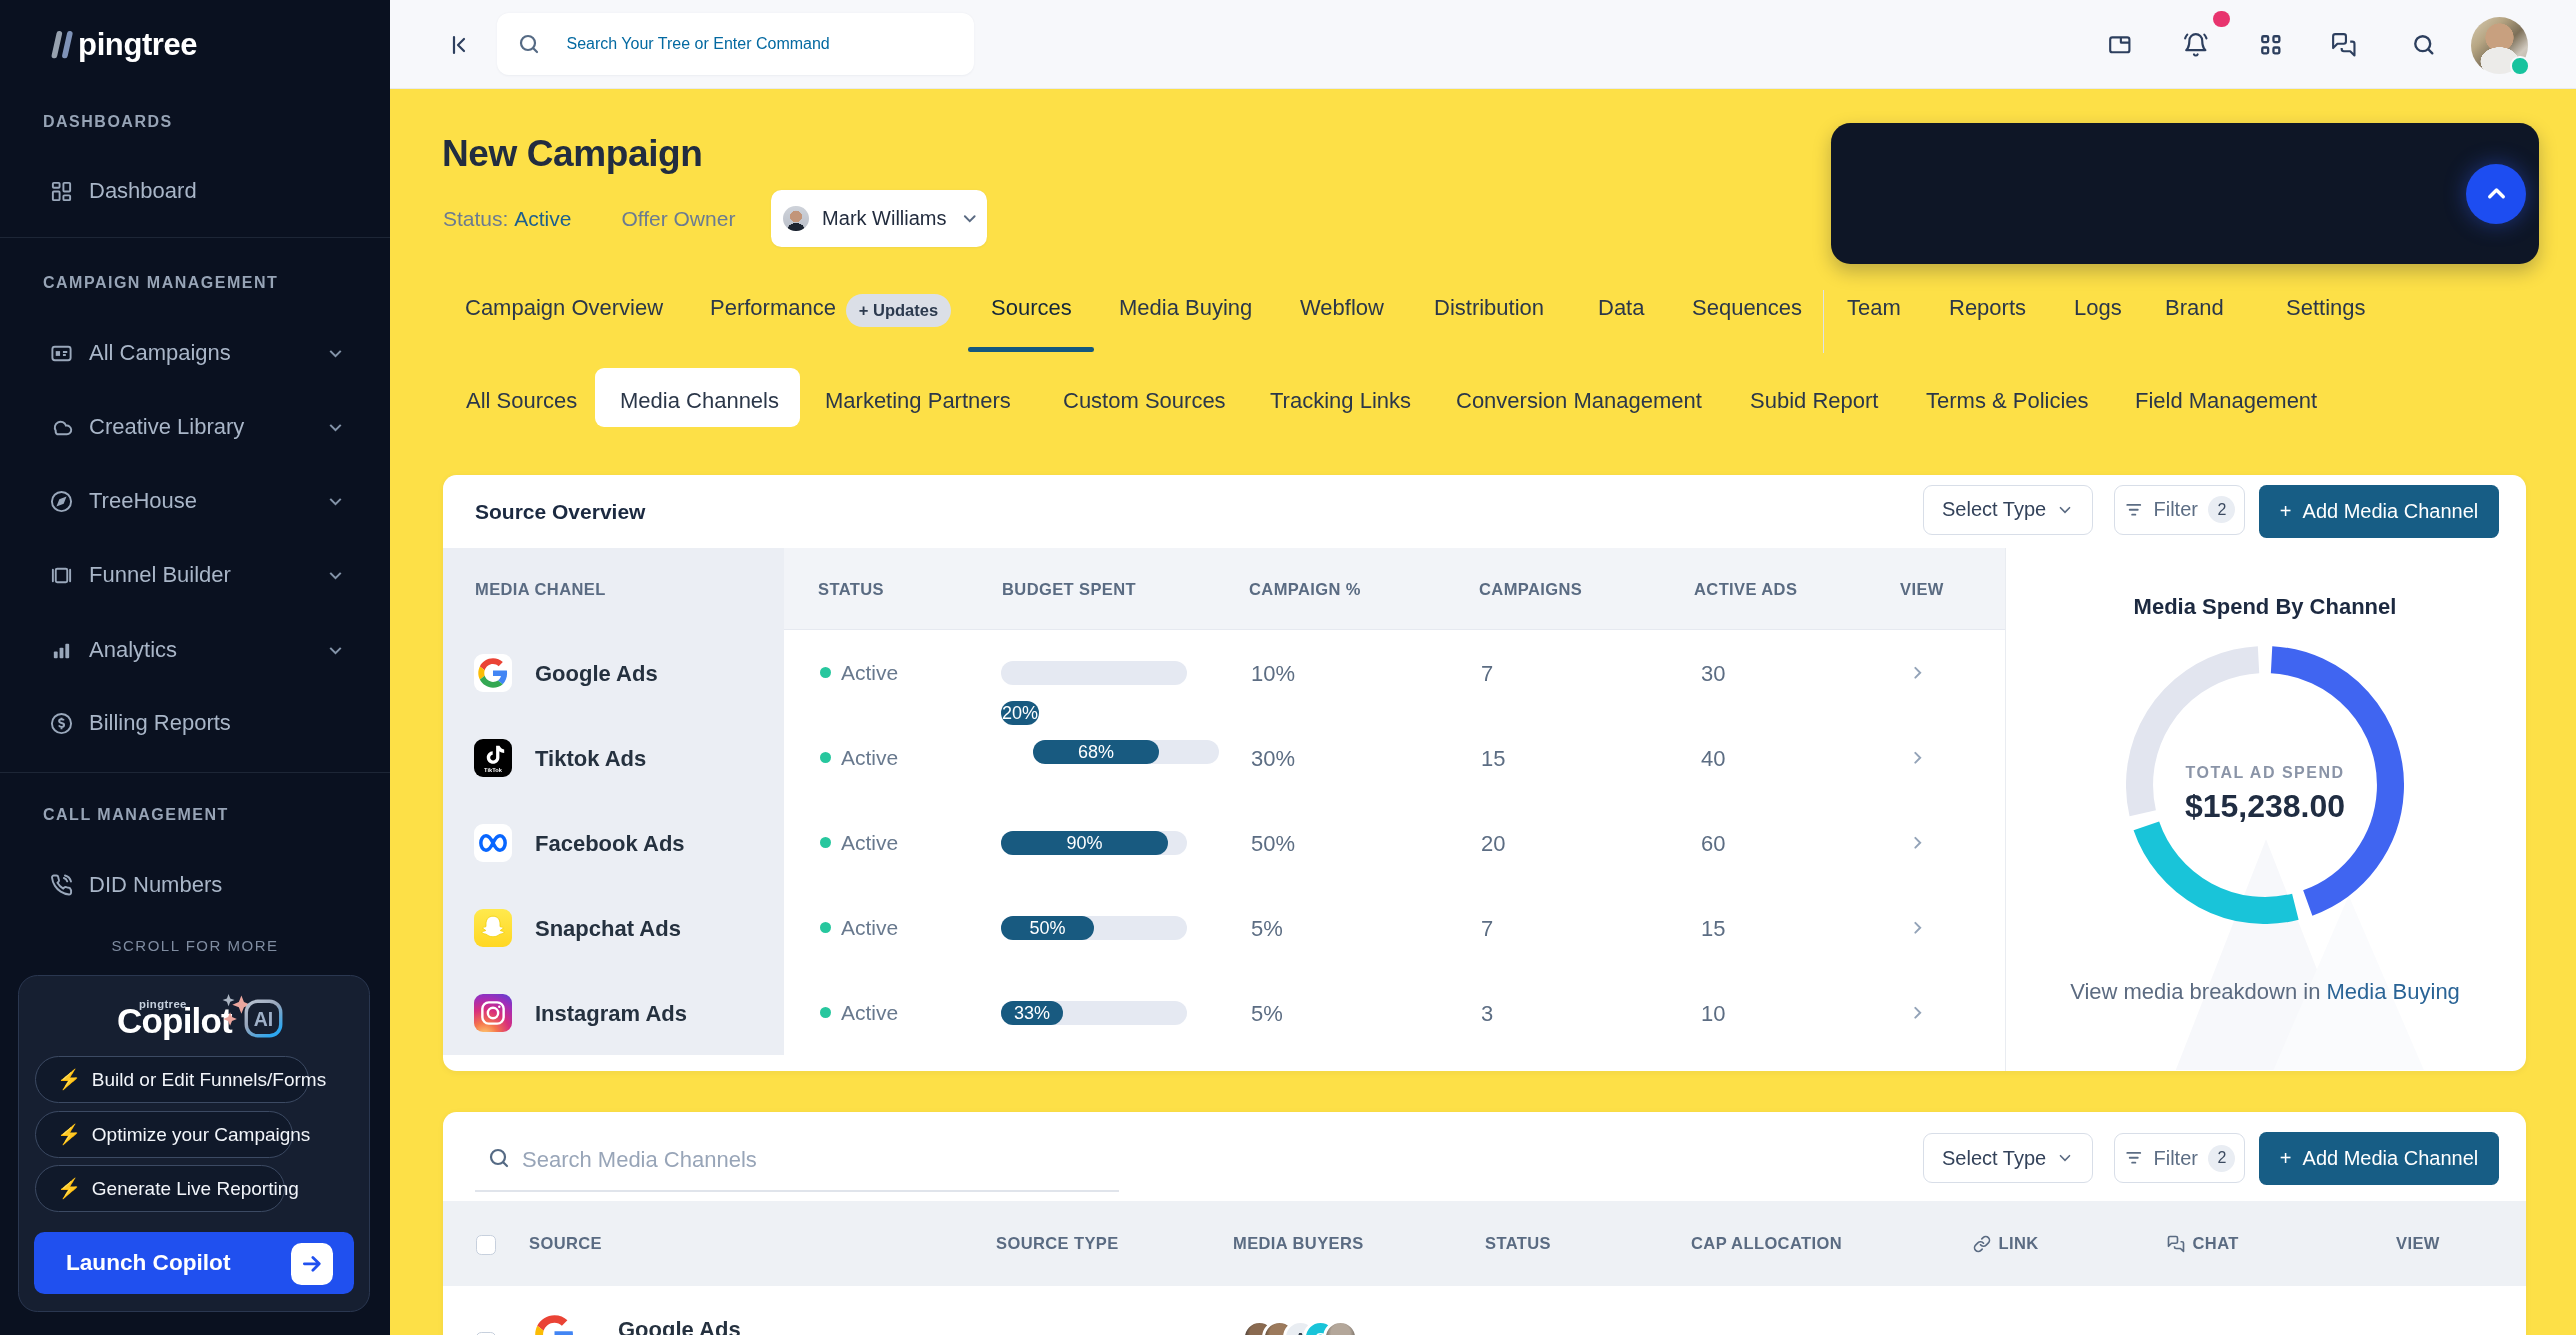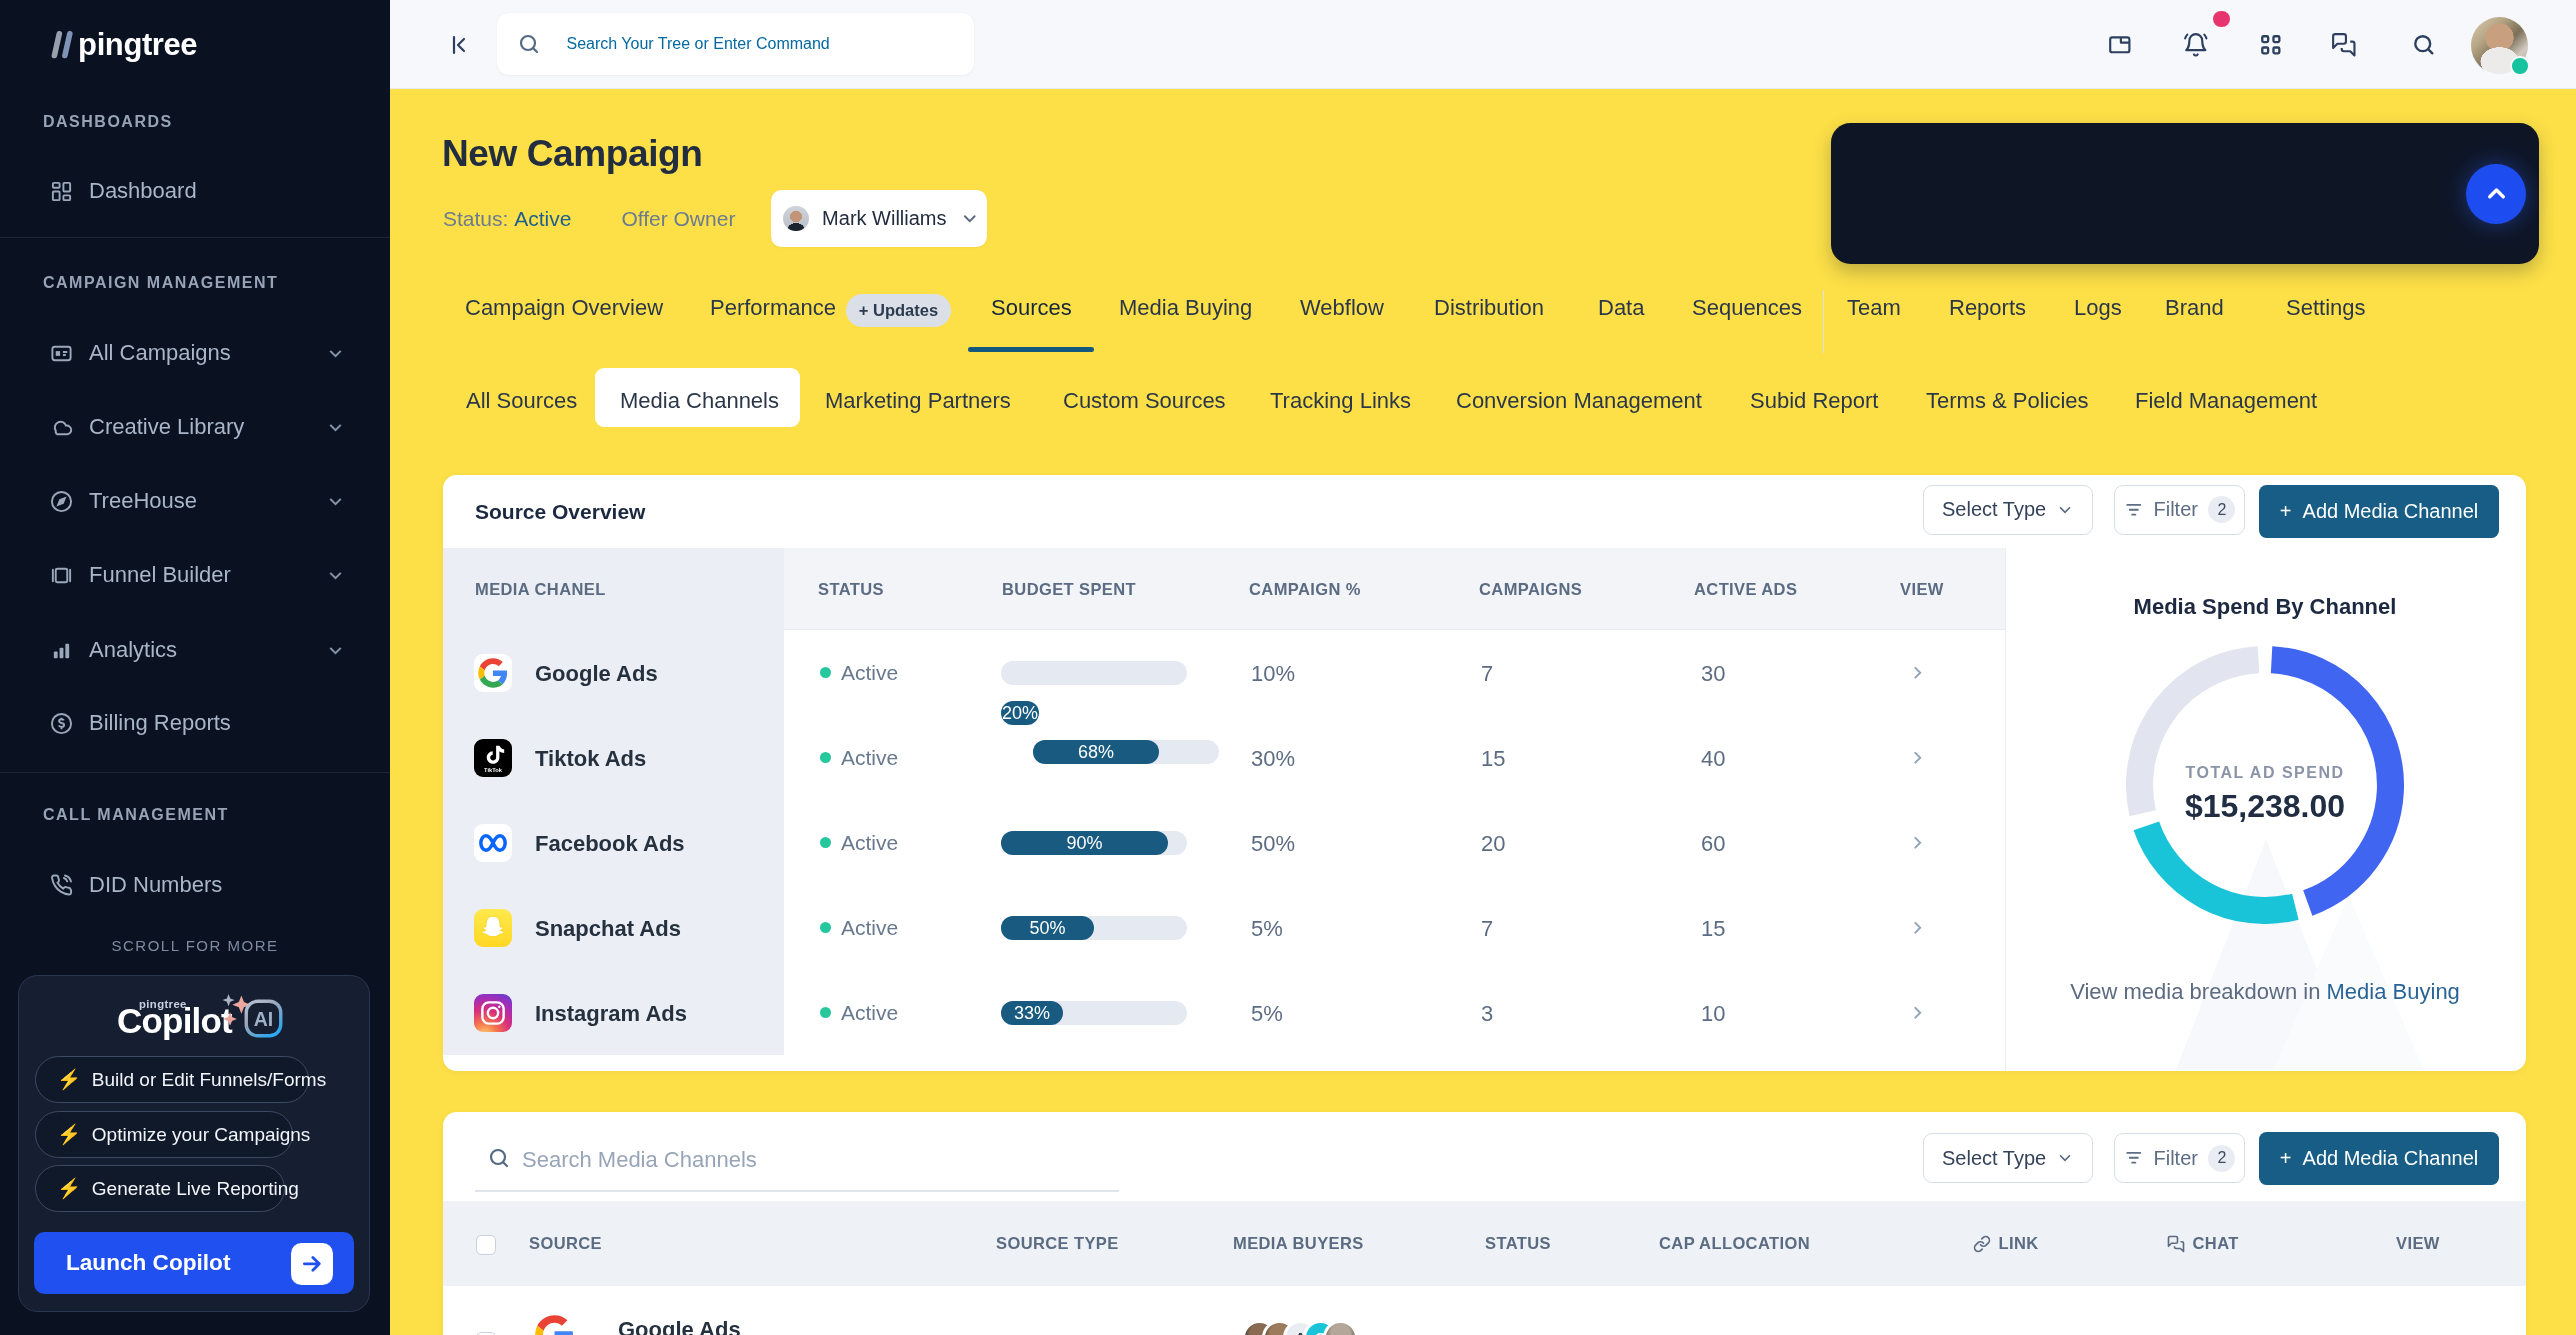--- a/index.html
+++ b/index.html
@@ -419,21 +419,21 @@
           <path d="M4 6h16M7 12h10M10 18h4"></path>
         </svg>Filter <span class="badge2">2</span></div>
     <div class="btn-add" style="left:1816px;top:19.5px;">+&nbsp;&nbsp;Add Media Channel</div>
 
     <div class="abs" style="left:0;top:89px;width:2083px;height:85px;background:#eef1f5;"></div>
     <div class="abs" style="left:33px;top:123px;width:19.5px;height:19.5px;border:1.5px solid #c7d0dd;border-radius:5.3px;background:#fff;"></div>
     <div class="h2lab" style="left:86px;">SOURCE</div>
     <div class="h2lab" style="left:553px;">SOURCE TYPE</div>
     <div class="h2lab" style="left:790px;">MEDIA BUYERS</div>
     <div class="h2lab" style="left:1042px;">STATUS</div>
-    <div class="h2lab" style="left:1216px;">CAP ALLOCATION</div>
+    <div class="h2lab" style="left:1248px;">CAP ALLOCATION</div>
     <div class="h2lab" style="left:1530px;display:flex;align-items:center;gap:7.5px;"><svg width="18" height="18" viewBox="0 0 24 24" fill="none" stroke="#5a6b82" stroke-width="2.2" stroke-linecap="round">
           <path d="M10 13a5 5 0 0 0 7.54.54l3-3a5 5 0 0 0-7.07-7.07l-1.72 1.71"></path>
           <path d="M14 11a5 5 0 0 0-7.54-.54l-3 3a5 5 0 0 0 7.07 7.07l1.71-1.71"></path>
         </svg>LINK</div>
     <div class="h2lab" style="left:1724px;display:flex;align-items:center;gap:7.5px;"><svg width="18" height="18" viewBox="0 0 24 24" fill="none" stroke="#5a6b82" stroke-width="2.2" stroke-linejoin="round">
           <path d="M14 9a2 2 0 0 1-2 2H6l-4 4V4a2 2 0 0 1 2-2h8a2 2 0 0 1 2 2z"></path>
           <path d="M18 9h2a2 2 0 0 1 2 2v11l-4-4h-6a2 2 0 0 1-2-2v-1"></path>
         </svg>CHAT</div>
     <div class="h2lab" style="left:1953px;">VIEW</div>
 

